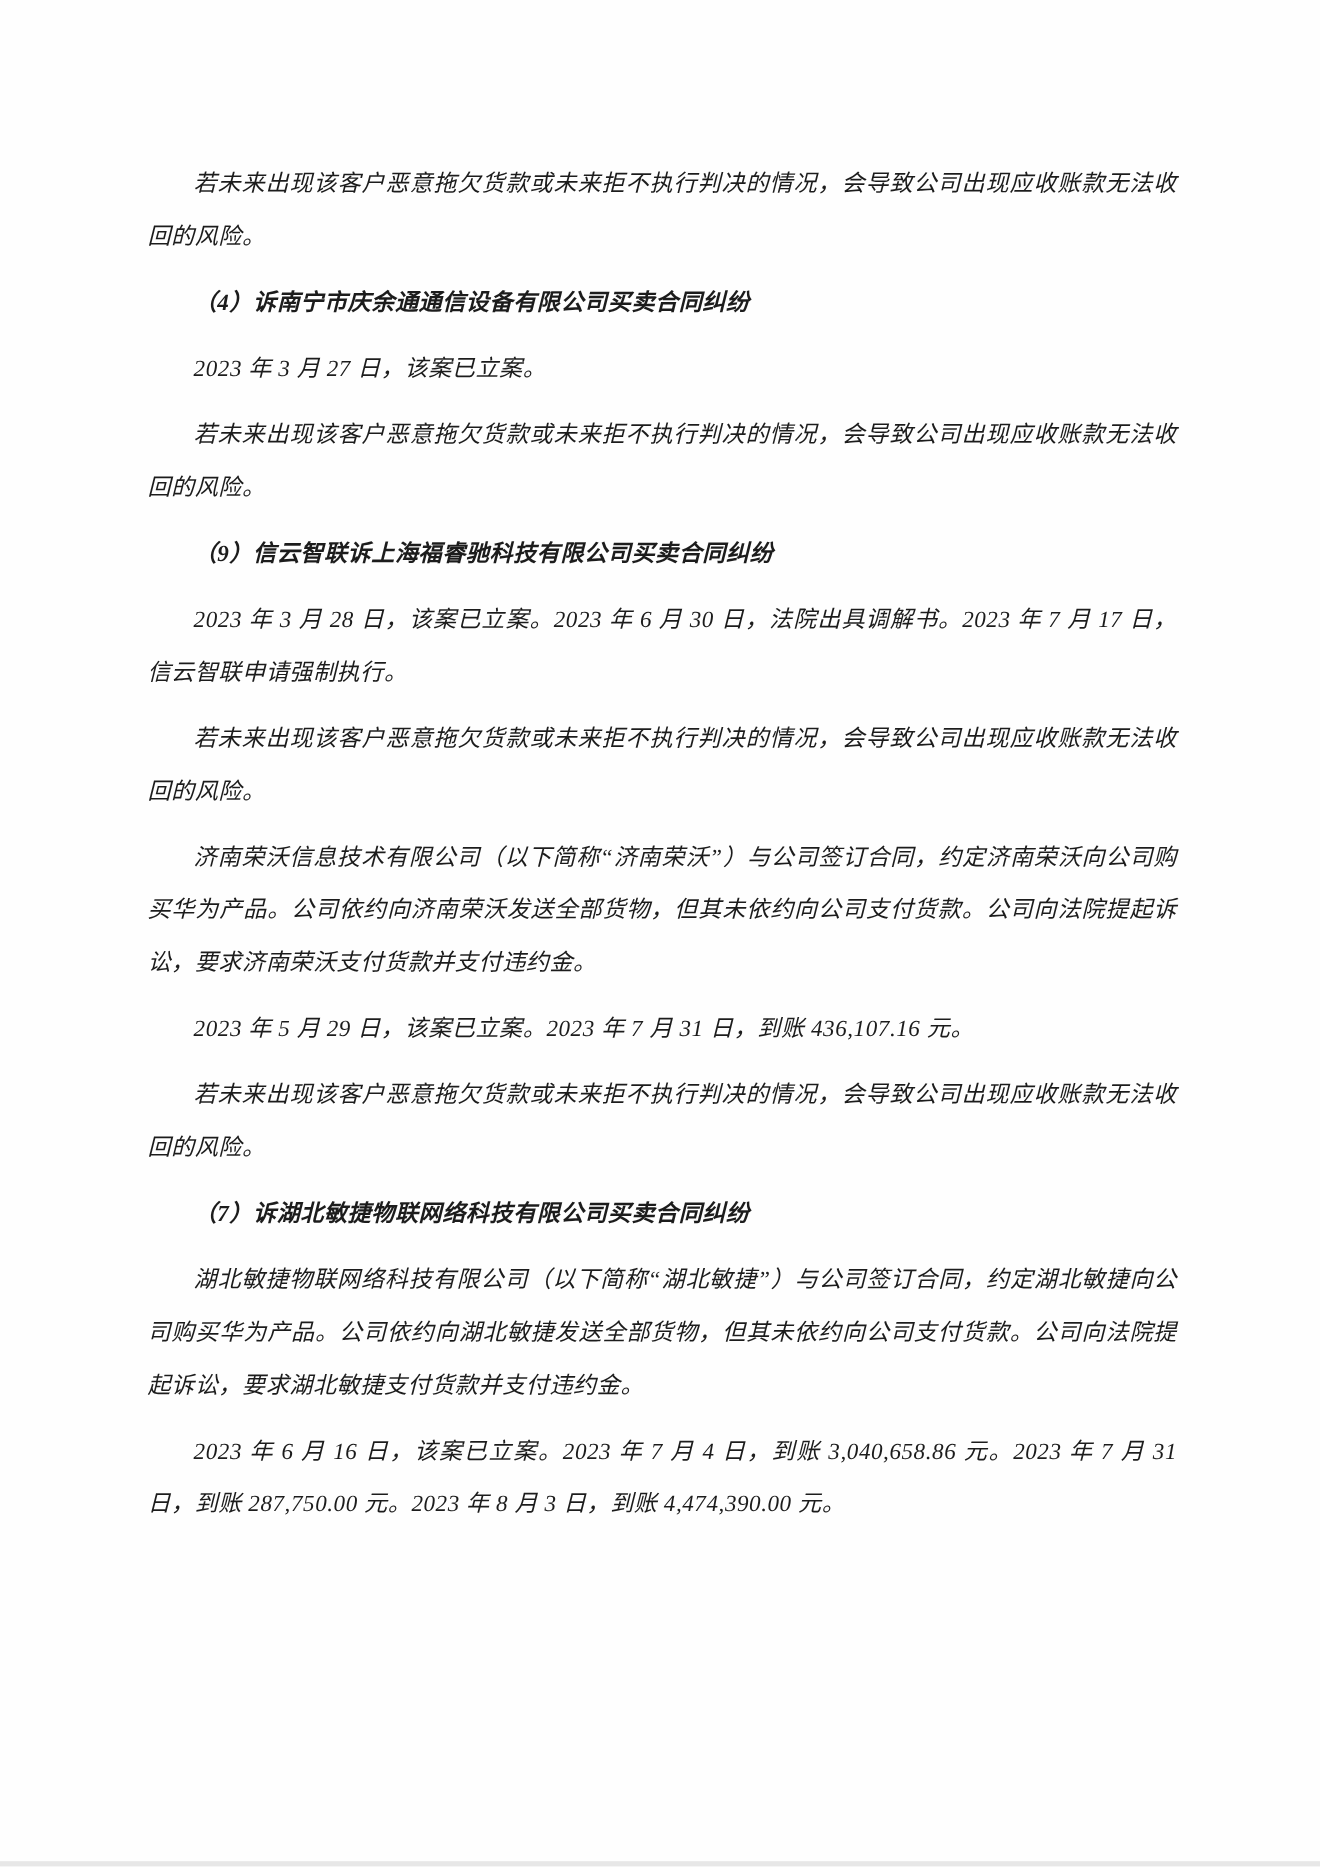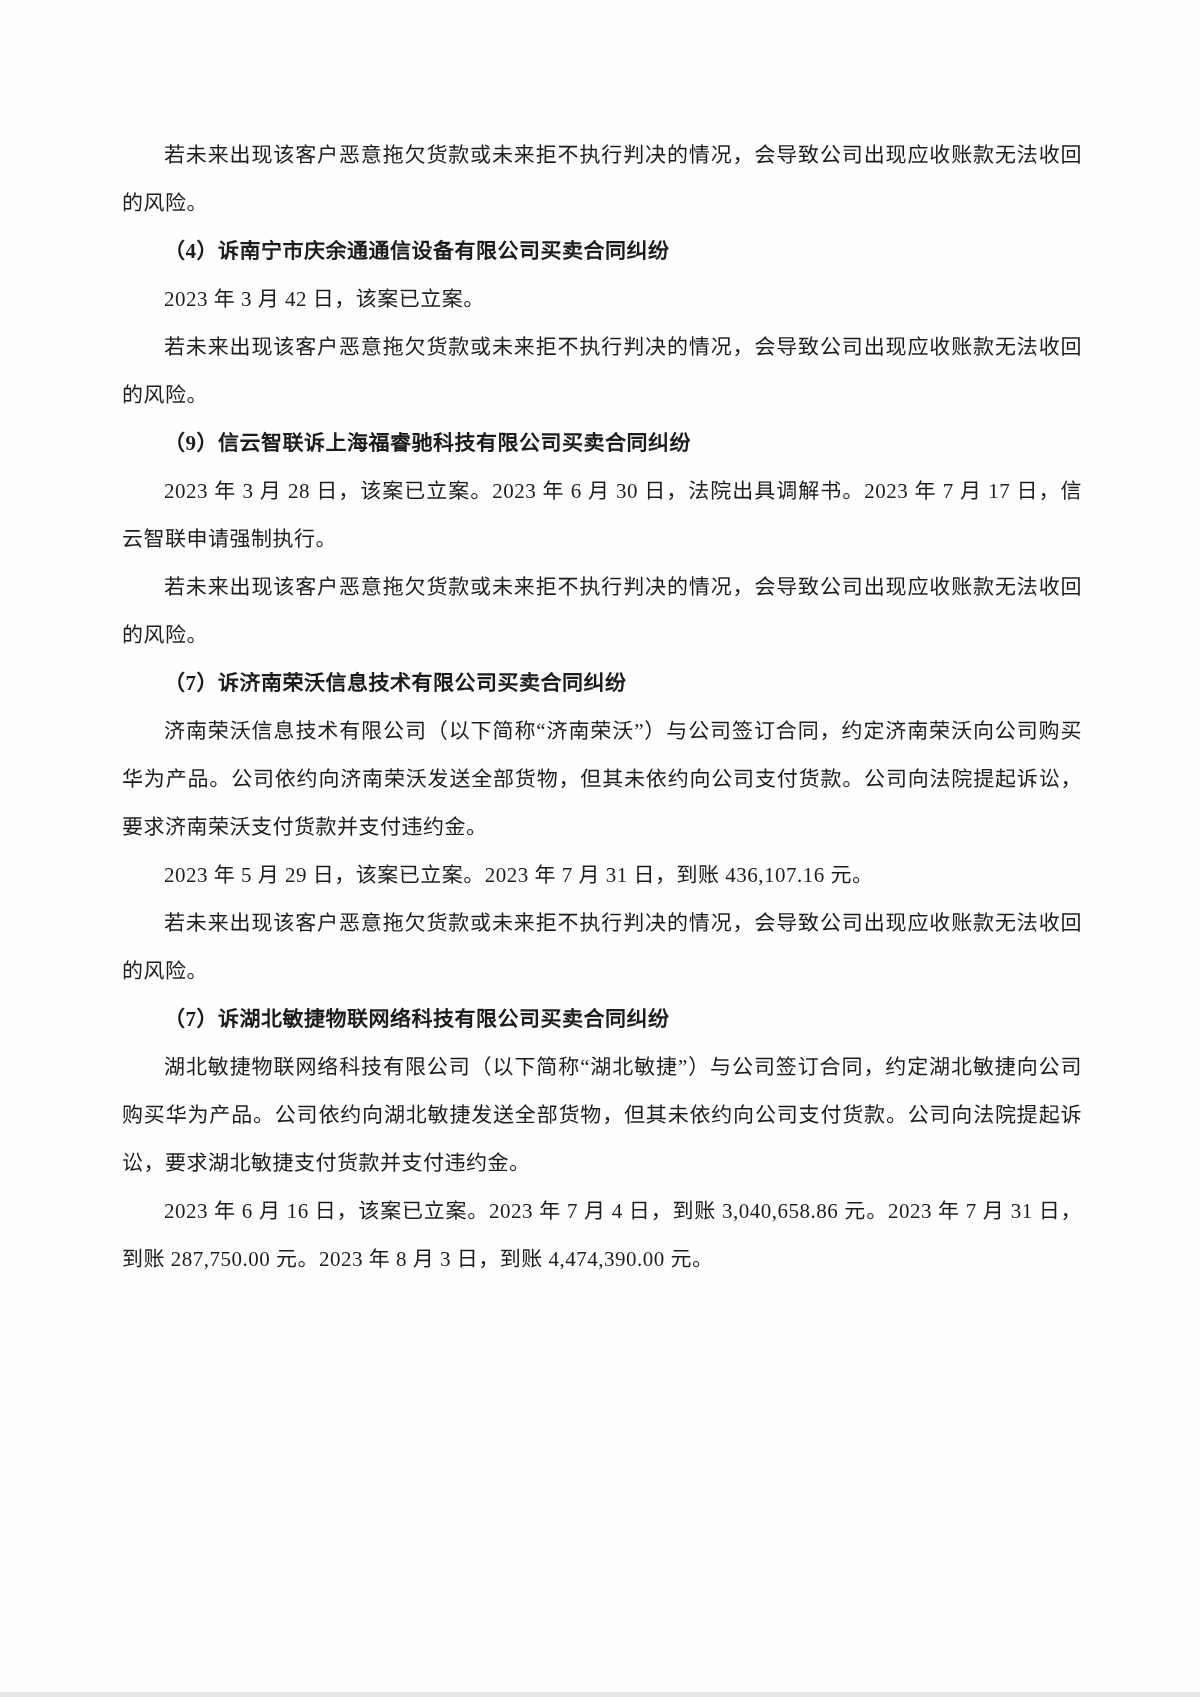--- a/index.html
+++ b/index.html
@@ -31,42 +31,42 @@
     box-sizing: border-box;
     padding: 131px 118px 0 122px;
     font-family: "Liberation Serif", "DejaVu Serif", serif;
     font-size: 21px;
     line-height: 48px;
     letter-spacing: 0.5px;
     text-align: justify;
     text-justify: inter-character;
   }
   .doc-content p {
-    margin: 0;
+    margin: 12px;
     padding: 0;
     text-indent: 2em;
     word-break: break-all;
+    font-style: italic;
   }
   .doc-content p.heading {
     font-weight: bold;
   }
 </style>
 </head>
 <body>
 
 <div class="page">
   <div class="doc-content">
       <p>若未来出现该客户恶意拖欠货款或未来拒不执行判决的情况，会导致公司出现应收账款无法收回的风险。</p>
       <p class="heading">（4）诉南宁市庆余通通信设备有限公司买卖合同纠纷</p>
-      <p>2023 年 3 月 42 日，该案已立案。</p>
+      <p>2023 年 3 月 27 日，该案已立案。</p>
       <p>若未来出现该客户恶意拖欠货款或未来拒不执行判决的情况，会导致公司出现应收账款无法收回的风险。</p>
       <p class="heading">（9）信云智联诉上海福睿驰科技有限公司买卖合同纠纷</p>
       <p>2023 年 3 月 28 日，该案已立案。2023 年 6 月 30 日，法院出具调解书。2023 年 7 月 17 日，信云智联申请强制执行。</p>
       <p>若未来出现该客户恶意拖欠货款或未来拒不执行判决的情况，会导致公司出现应收账款无法收回的风险。</p>
-      <p class="heading">（7）诉济南荣沃信息技术有限公司买卖合同纠纷</p>
       <p>济南荣沃信息技术有限公司（以下简称“济南荣沃”）与公司签订合同，约定济南荣沃向公司购买华为产品。公司依约向济南荣沃发送全部货物，但其未依约向公司支付货款。公司向法院提起诉讼，要求济南荣沃支付货款并支付违约金。</p>
       <p>2023 年 5 月 29 日，该案已立案。2023 年 7 月 31 日，到账 436,107.16 元。</p>
       <p>若未来出现该客户恶意拖欠货款或未来拒不执行判决的情况，会导致公司出现应收账款无法收回的风险。</p>
       <p class="heading">（7）诉湖北敏捷物联网络科技有限公司买卖合同纠纷</p>
       <p>湖北敏捷物联网络科技有限公司（以下简称“湖北敏捷”）与公司签订合同，约定湖北敏捷向公司购买华为产品。公司依约向湖北敏捷发送全部货物，但其未依约向公司支付货款。公司向法院提起诉讼，要求湖北敏捷支付货款并支付违约金。</p>
       <p>2023 年 6 月 16 日，该案已立案。2023 年 7 月 4 日，到账 3,040,658.86 元。2023 年 7 月 31 日，到账 287,750.00 元。2023 年 8 月 3 日，到账 4,474,390.00 元。</p>
     </div>
 </div>
 
 </body></html>

